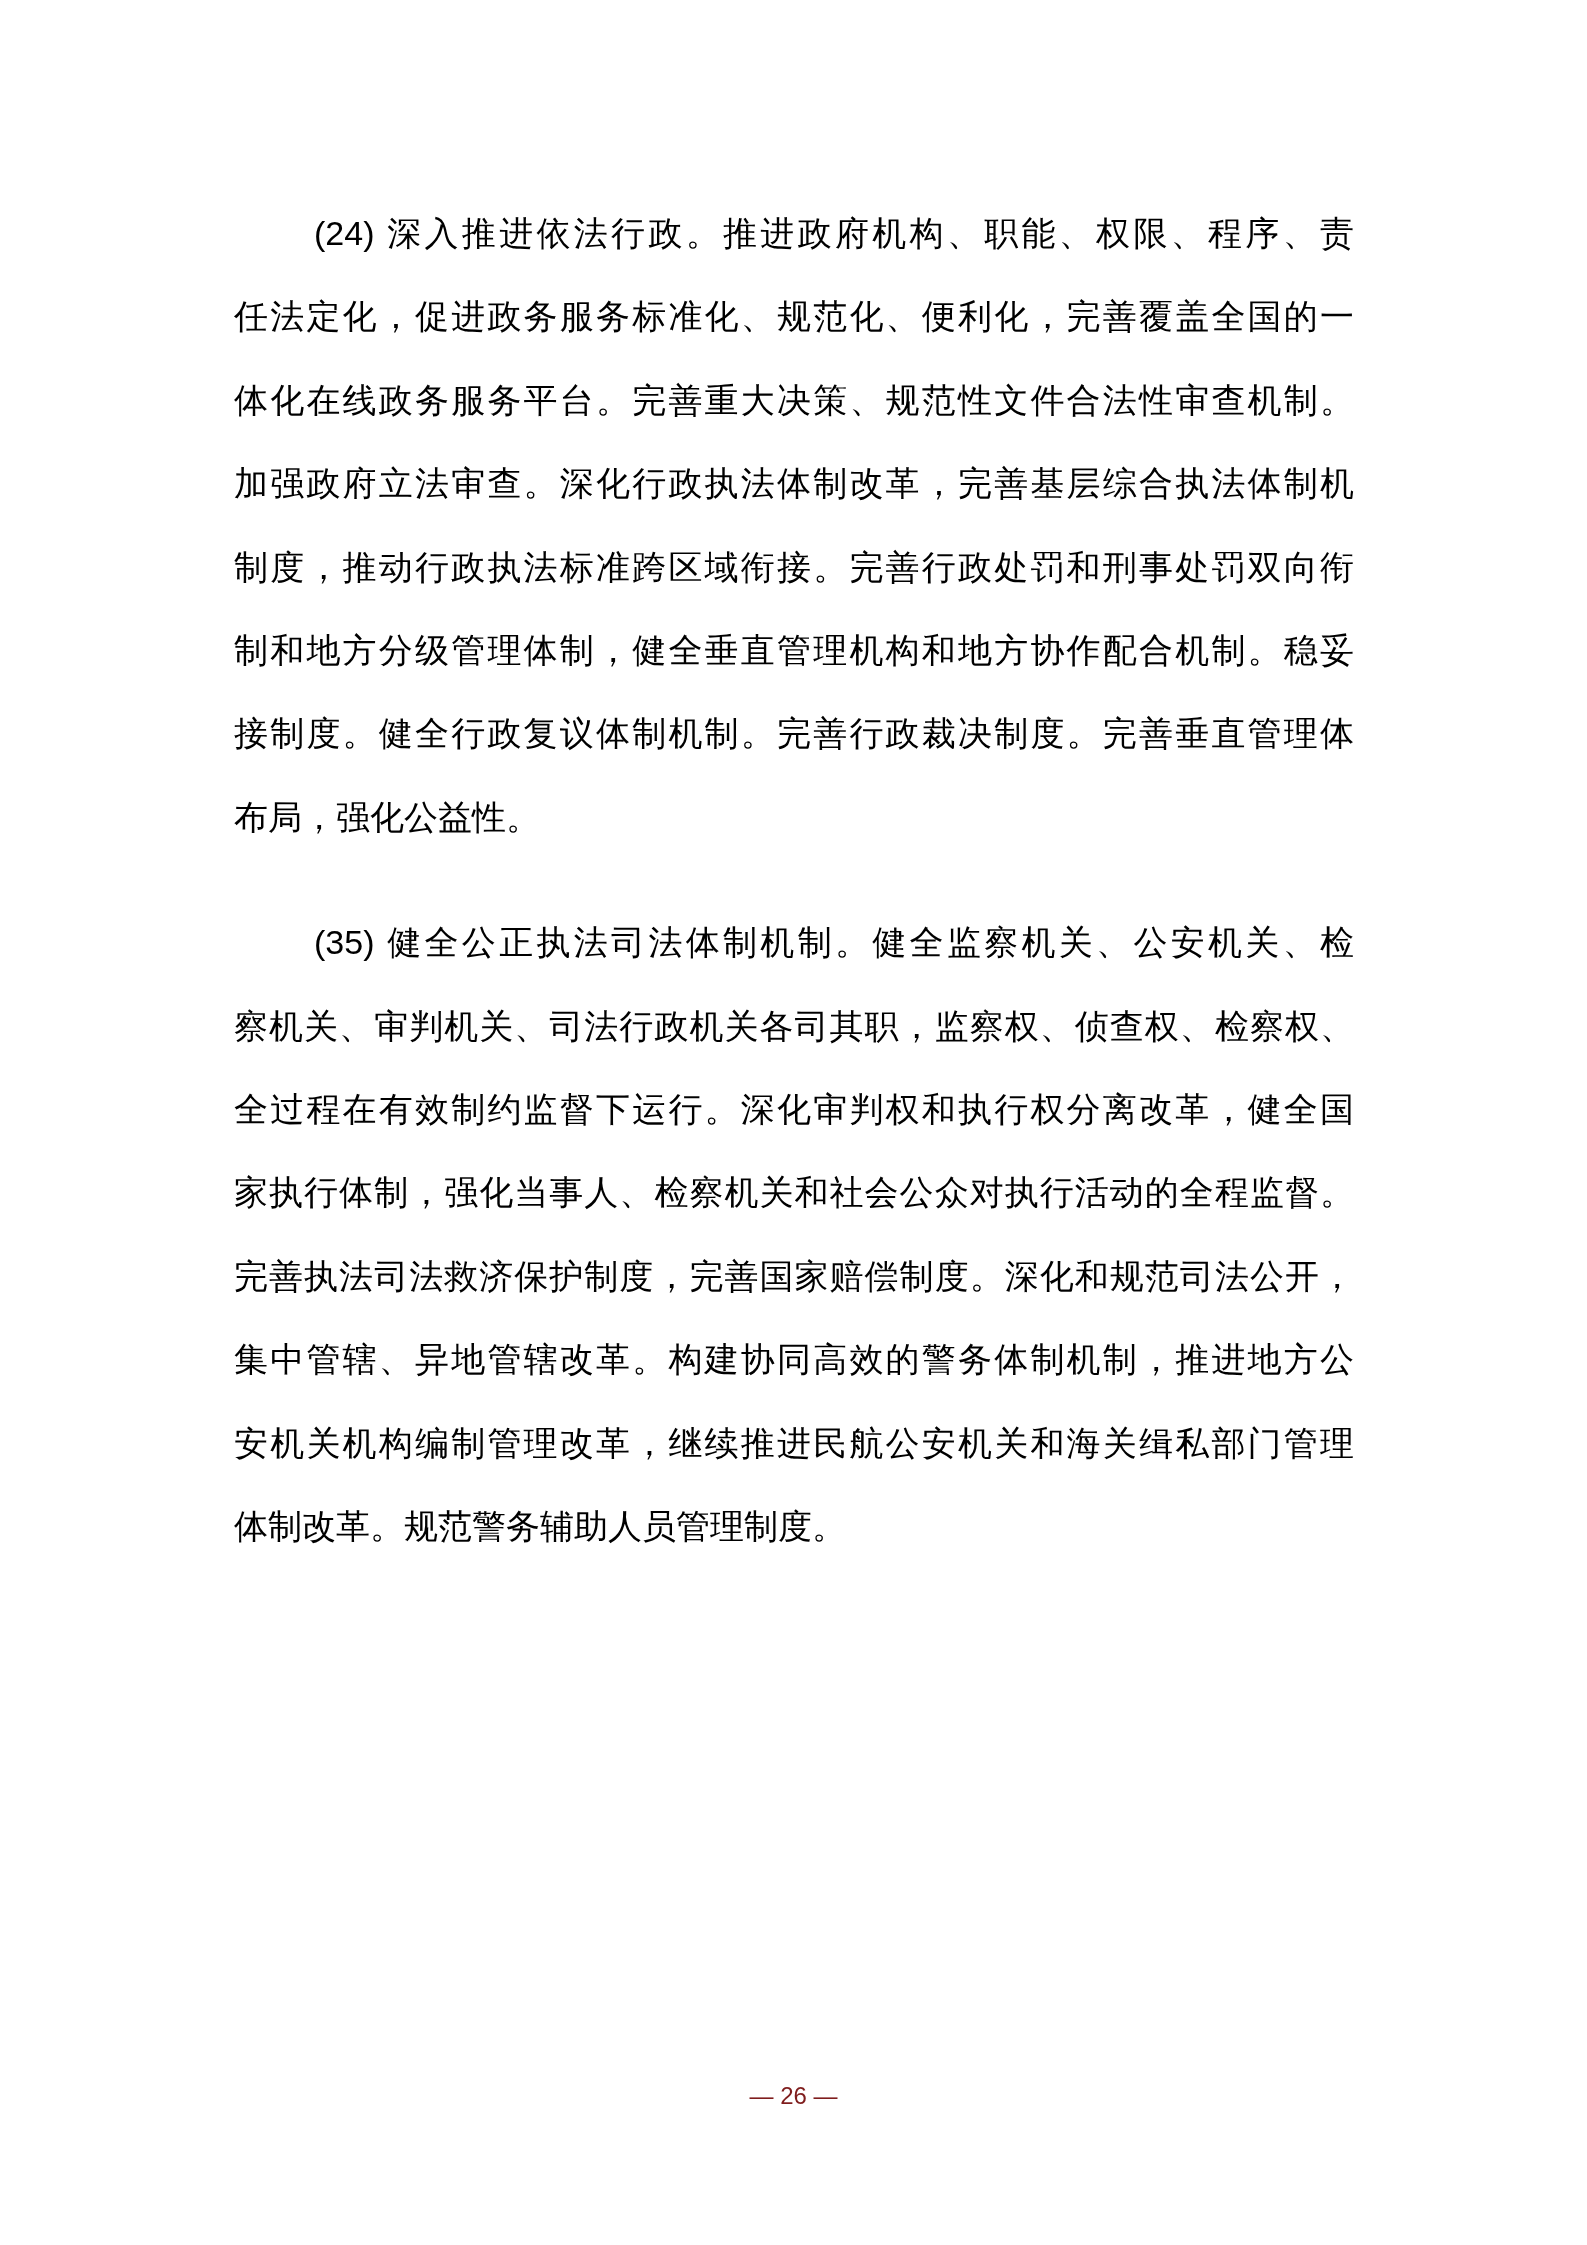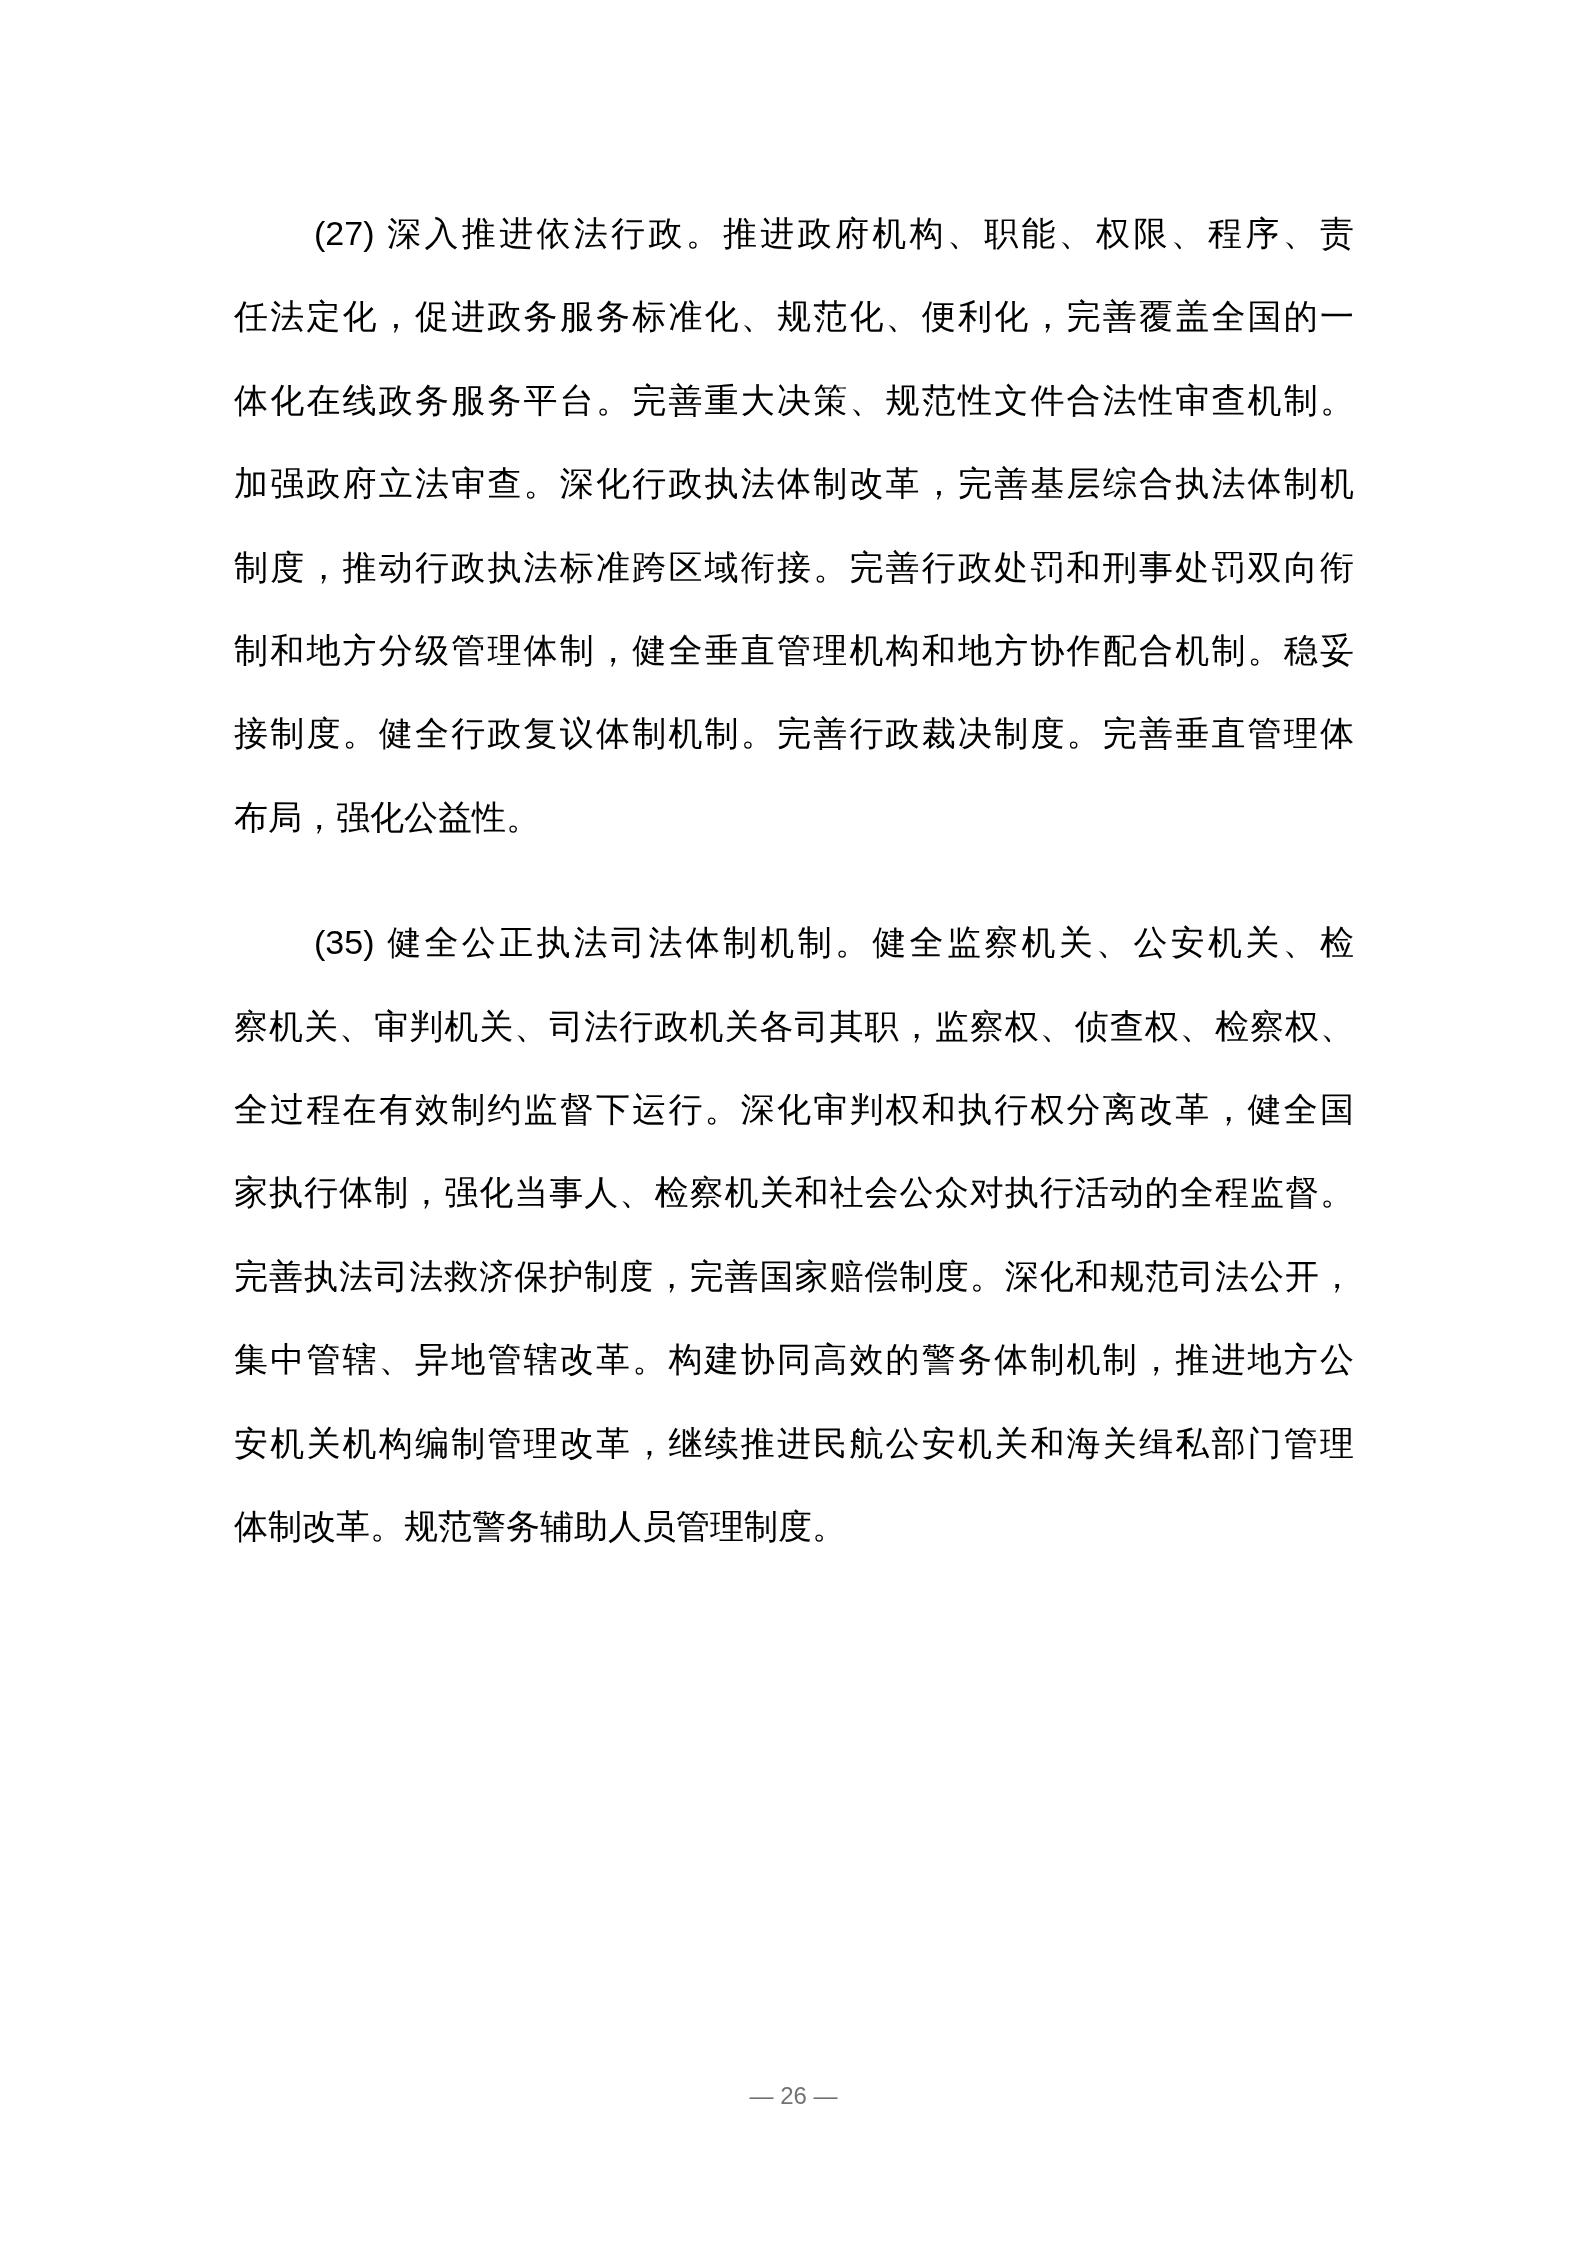--- a/index.html
+++ b/index.html
@@ -44,31 +44,31 @@
     text-align-last: left;
   }
   .page-number {
     position: absolute;
     top: 2082px;
     left: 0;
     width: 100%;
     text-align: center;
     font-size: 24px;
     line-height: 28px;
-    color: #737373;
+    color: #7f1d1d;
   }
 </style>
 </head>
 <body>
 
 <div class="page">
   <div class="content">
 
     <section class="paragraph">
-      <div class="line para-start">(27) 深入推进依法行政。推进政府机构、职能、权限、程序、责</div>
+      <div class="line para-start">(24) 深入推进依法行政。推进政府机构、职能、权限、程序、责</div>
       <div class="line">任法定化，促进政务服务标准化、规范化、便利化，完善覆盖全国的一</div>
       <div class="line">体化在线政务服务平台。完善重大决策、规范性文件合法性审查机制。</div>
       <div class="line">加强政府立法审查。深化行政执法体制改革，完善基层综合执法体制机</div>
       <div class="line">制度，推动行政执法标准跨区域衔接。完善行政处罚和刑事处罚双向衔</div>
       <div class="line">制和地方分级管理体制，健全垂直管理机构和地方协作配合机制。稳妥</div>
       <div class="line">接制度。健全行政复议体制机制。完善行政裁决制度。完善垂直管理体</div>
       <div class="line para-end">布局，强化公益性。</div>
     </section>
 
     <section class="paragraph">

